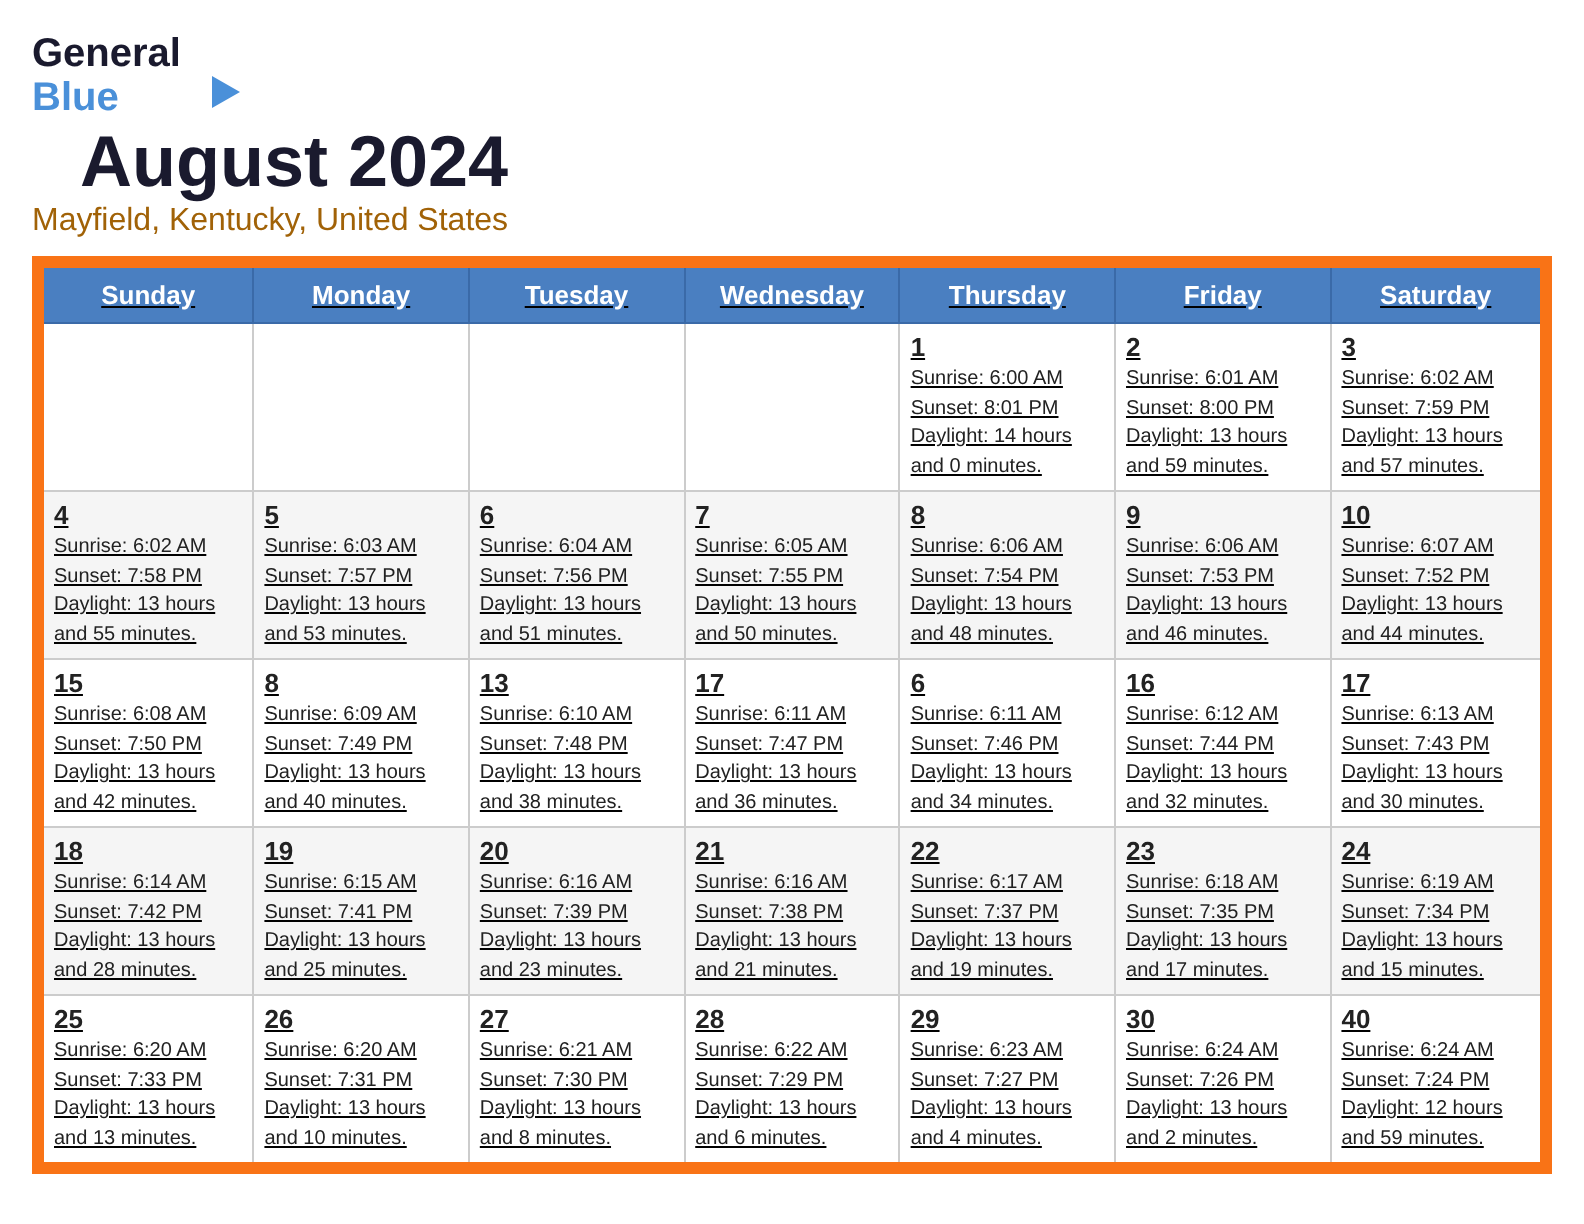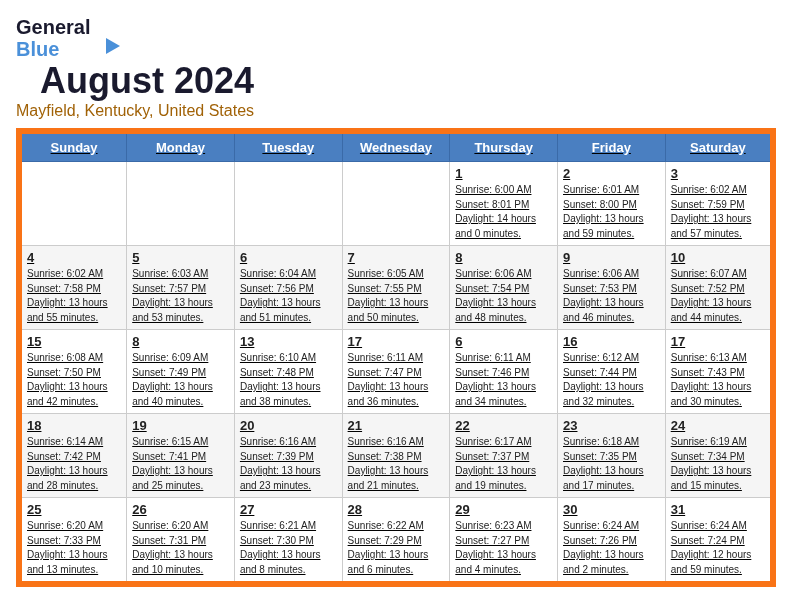--- a/index.html
+++ b/index.html
@@ -254,18 +254,18 @@
         </td>
         <td>
           <span class="day-num">29</span>
           <div class="day-info">Sunrise: 6:23 AM<br>Sunset: 7:27 PM<br>Daylight: 13 hours<br>and 4 minutes.</div>
         </td>
         <td>
           <span class="day-num">30</span>
           <div class="day-info">Sunrise: 6:24 AM<br>Sunset: 7:26 PM<br>Daylight: 13 hours<br>and 2 minutes.</div>
         </td>
         <td>
-          <span class="day-num">31</span>
+          <span class="day-num">40</span>
           <div class="day-info">Sunrise: 6:24 AM<br>Sunset: 7:24 PM<br>Daylight: 12 hours<br>and 59 minutes.</div>
         </td>
       </tr>
     </tbody>
 </table>
 
 </body></html>

